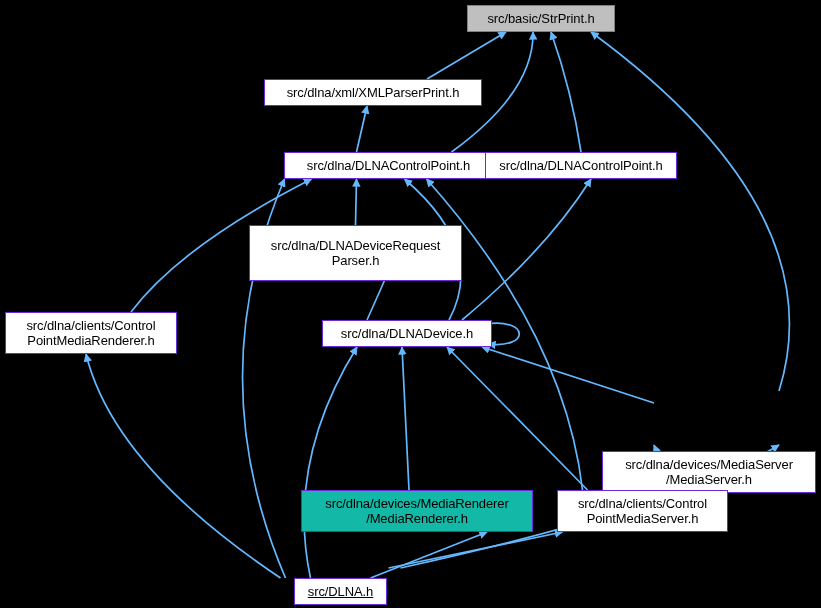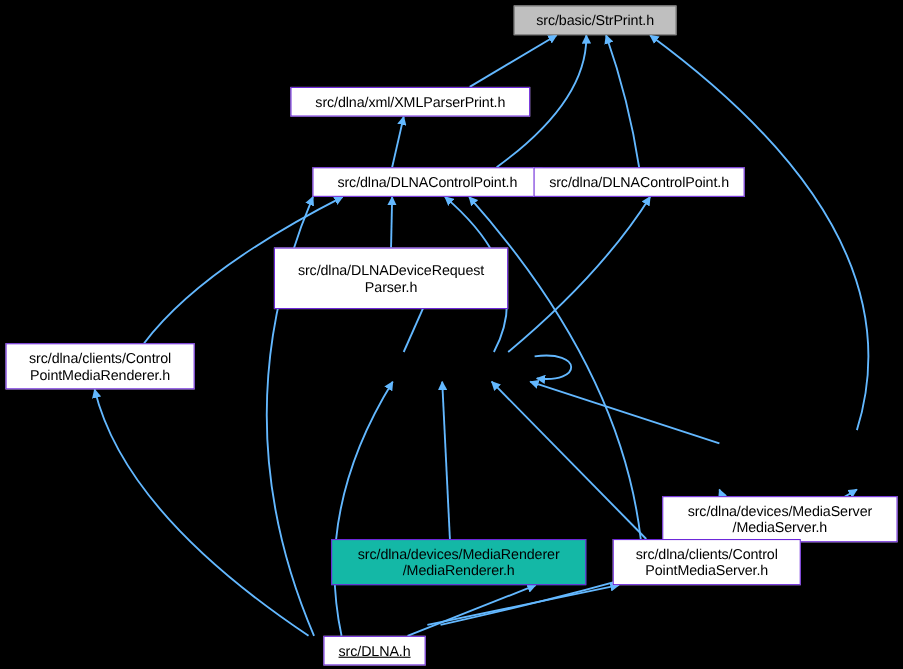--- a/index.html
+++ b/index.html
@@ -86,20 +86,21 @@
       </g>
   </svg>
 <div class="gnode root" style="left: 467px; top: 5px; width: 148px; height: 27px; background: rgb(191, 191, 191);"><span class="gnode-label">src/basic/StrPrint.h</span></div>
     <div class="gnode" style="left: 248px; top: 79px; width: 218px; height: 27px; background: rgb(255, 255, 255); margin-left: 16px;"><span class="gnode-label">src/dlna/xml/XMLParserPrint.h</span></div>
     <div class="gnode" style="left: 252px; top: 152px; width: 209px; height: 27px; background: rgb(255, 255, 255); margin-left: 32px;"><span class="gnode-label">src/dlna/DLNAControlPoint.h</span></div>
     <div class="gnode" style="left: 485px; top: 152px; width: 192px; height: 27px; background: rgb(255, 255, 255);"><span class="gnode-label">src/dlna/DLNAControlPoint.h</span></div>
     <div class="gnode" style="left: 249px; top: 225px; width: 213px; height: 56px; background: rgb(255, 255, 255); justify-content: flex-end;"><span class="gnode-label">src/dlna/DLNADeviceRequest
 Parser.h</span></div>
     <div class="gnode" style="left: 5px; top: 312px; width: 172px; height: 42px; background: rgb(255, 255, 255);"><span class="gnode-label">src/dlna/clients/Control
 PointMediaRenderer.h</span></div>
+    <div class="gnode" style="left: 322px; top: 320px; width: 170px; height: 27px; background: rgb(255, 255, 255);"><span class="gnode-label">src/dlna/DLNADevice.h</span></div>
     <div class="gnode" style="left: 602px; top: 403px; width: 214px; height: 42px; background: rgb(255, 255, 255); margin-top: 48px;"><span class="gnode-label">src/dlna/devices/MediaServer
 /MediaServer.h</span></div>
     <div class="gnode" style="left: 301px; top: 490px; width: 232px; height: 42px; background: #14b8a6;"><span class="gnode-label">src/dlna/devices/MediaRenderer
 /MediaRenderer.h</span></div>
     <div class="gnode" style="left: 557px; top: 490px; width: 171px; height: 42px; background: rgb(255, 255, 255);"><span class="gnode-label">src/dlna/clients/Control
 PointMediaServer.h</span></div>
     <div class="gnode" style="left: 294px; top: 578px; width: 93px; height: 27px; background: rgb(255, 255, 255); text-decoration: underline;"><span class="gnode-label">src/DLNA.h</span></div>
   </div>
 
 </body></html>

